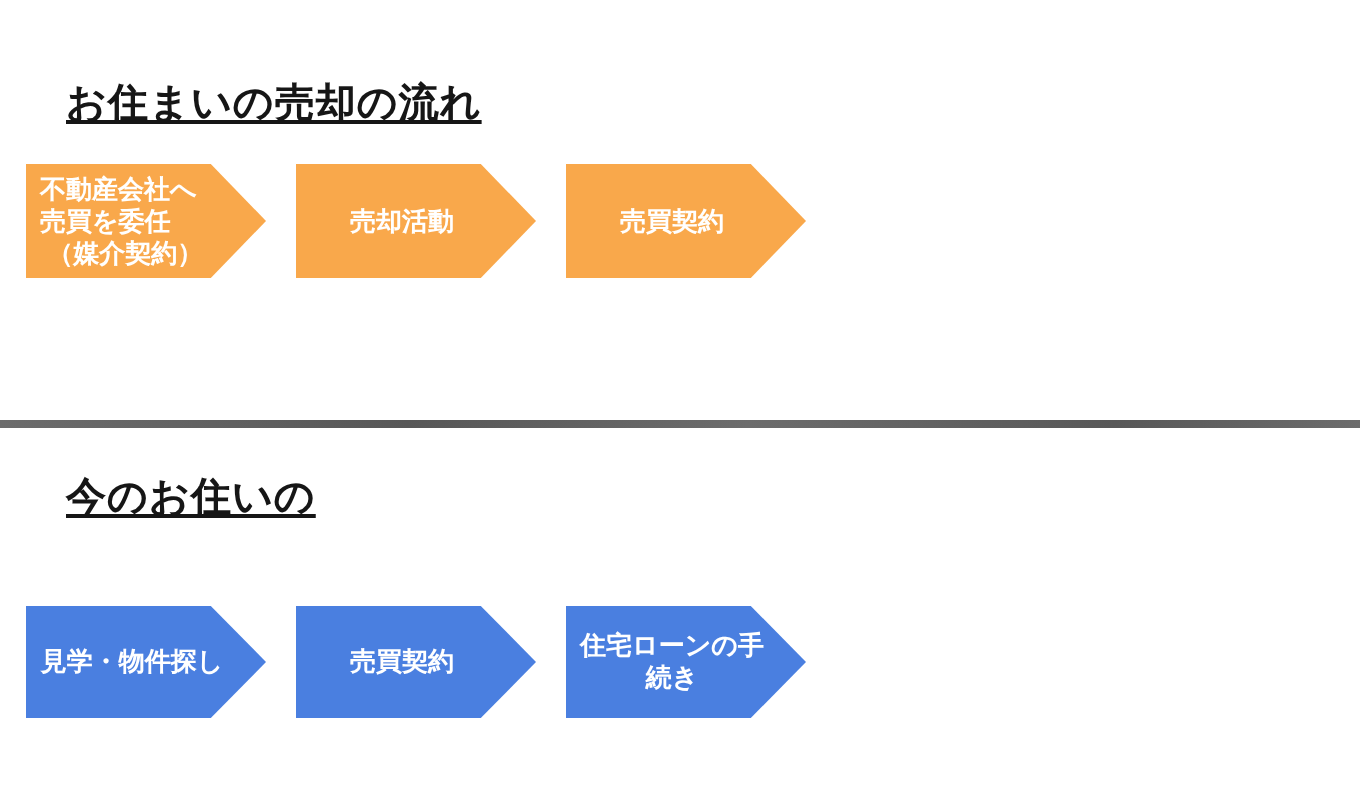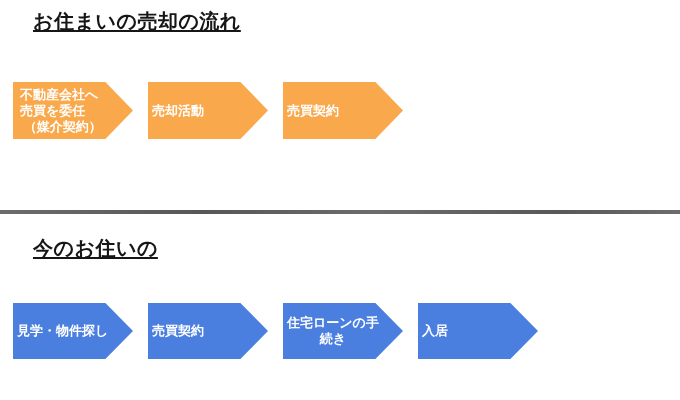--- a/index.html
+++ b/index.html
@@ -21,39 +21,39 @@
     margin: 0;
     font-size: 20px;
     font-weight: 600;
     color: #161616;
     letter-spacing: 0.5px;
     text-decoration: underline;
     text-decoration-thickness: 2px;
     text-underline-offset: 2px;
     white-space: nowrap;
   }
-  .title-sell { top: 8px; }
+  .title-sell { top: 38px; }
   .title-new  { top: 235px; }
 
   .flow-row {
     position: absolute;
     left: 13px;
     display: flex;
     gap: 15px;
   }
   .row-sell { top: 82px; height: 57px; }
   .row-new  { top: 303px; height: 56px; }
 
   .chevron {
     width: 120px;
     height: 100%;
     clip-path: polygon(0 0, 77% 0, 100% 50%, 77% 100%, 0 100%);
     display: flex;
     align-items: center;
-    justify-content: flex-start;
+    justify-content: center;
     box-sizing: border-box;
     padding: 0 18px 0 4px;
   }
   .chevron.orange { background: #f9a84b; }
   .chevron.blue   { background: #4a7fe0; }
   .chevron.align-left {
     justify-content: flex-start;
     padding: 0 27px 0 7px;
   }
   .chevron .step-label {
@@ -104,18 +104,15 @@
     <div class="chevron blue">
       <span class="step-label">見学・物件探し</span>
     </div>
     <div class="chevron blue">
       <span class="step-label">売買契約</span>
     </div>
     <div class="chevron blue">
       <span class="step-label">住宅ローンの手
 続き</span>
     </div>
-    <div class="chevron blue">
-      <span class="step-label">入居</span>
-    </div>
   </div>
 
 </div>
 
 </body></html>

